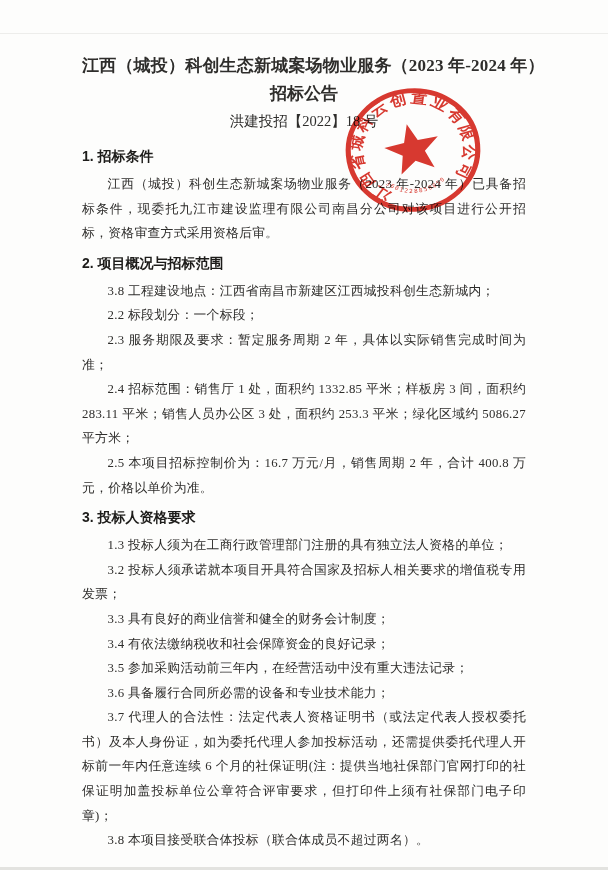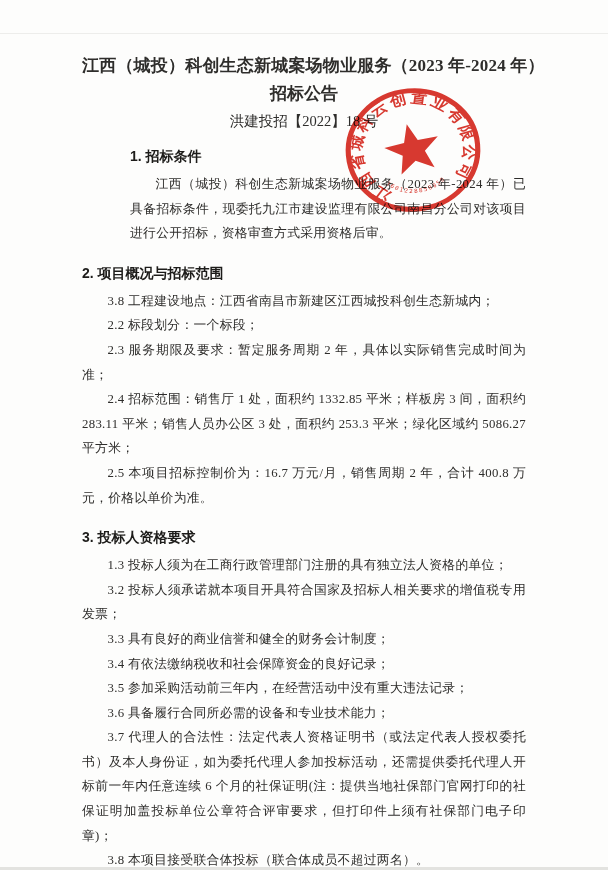--- a/index.html
+++ b/index.html
@@ -25,22 +25,22 @@
   }
   .title{ text-align:center; font-weight:bold; margin:0; }
   .title-line1{
     display:block; font-size:17px; line-height:28px; white-space:nowrap;
     letter-spacing:0.2px;
   }
   .title-line2{ display:block; font-size:17px; line-height:27px;font-family:Liberation Serif, serif; }
   .doc-number{
     text-align:center; font-size:14.5px; line-height:24px; margin-top:2px;
   }
-  .section{ margin-top:16px; }
-  .section.first{ margin-top:12px;margin-left:48px; }
+  .section{ margin-top:6px; }
+  .section.first{ margin-top:12px; }
   .heading{
     font-family:"Liberation Sans","DejaVu Sans",sans-serif;
     font-weight:bold; font-size:14px; line-height:22px;
     color:#1d1c1a; margin-bottom:5px;
   }
   .body-par{
     margin:0; font-size:12.8px; line-height:24.6px;
     text-align:justify; text-indent:2em;
     letter-spacing:0.3px;
   }

